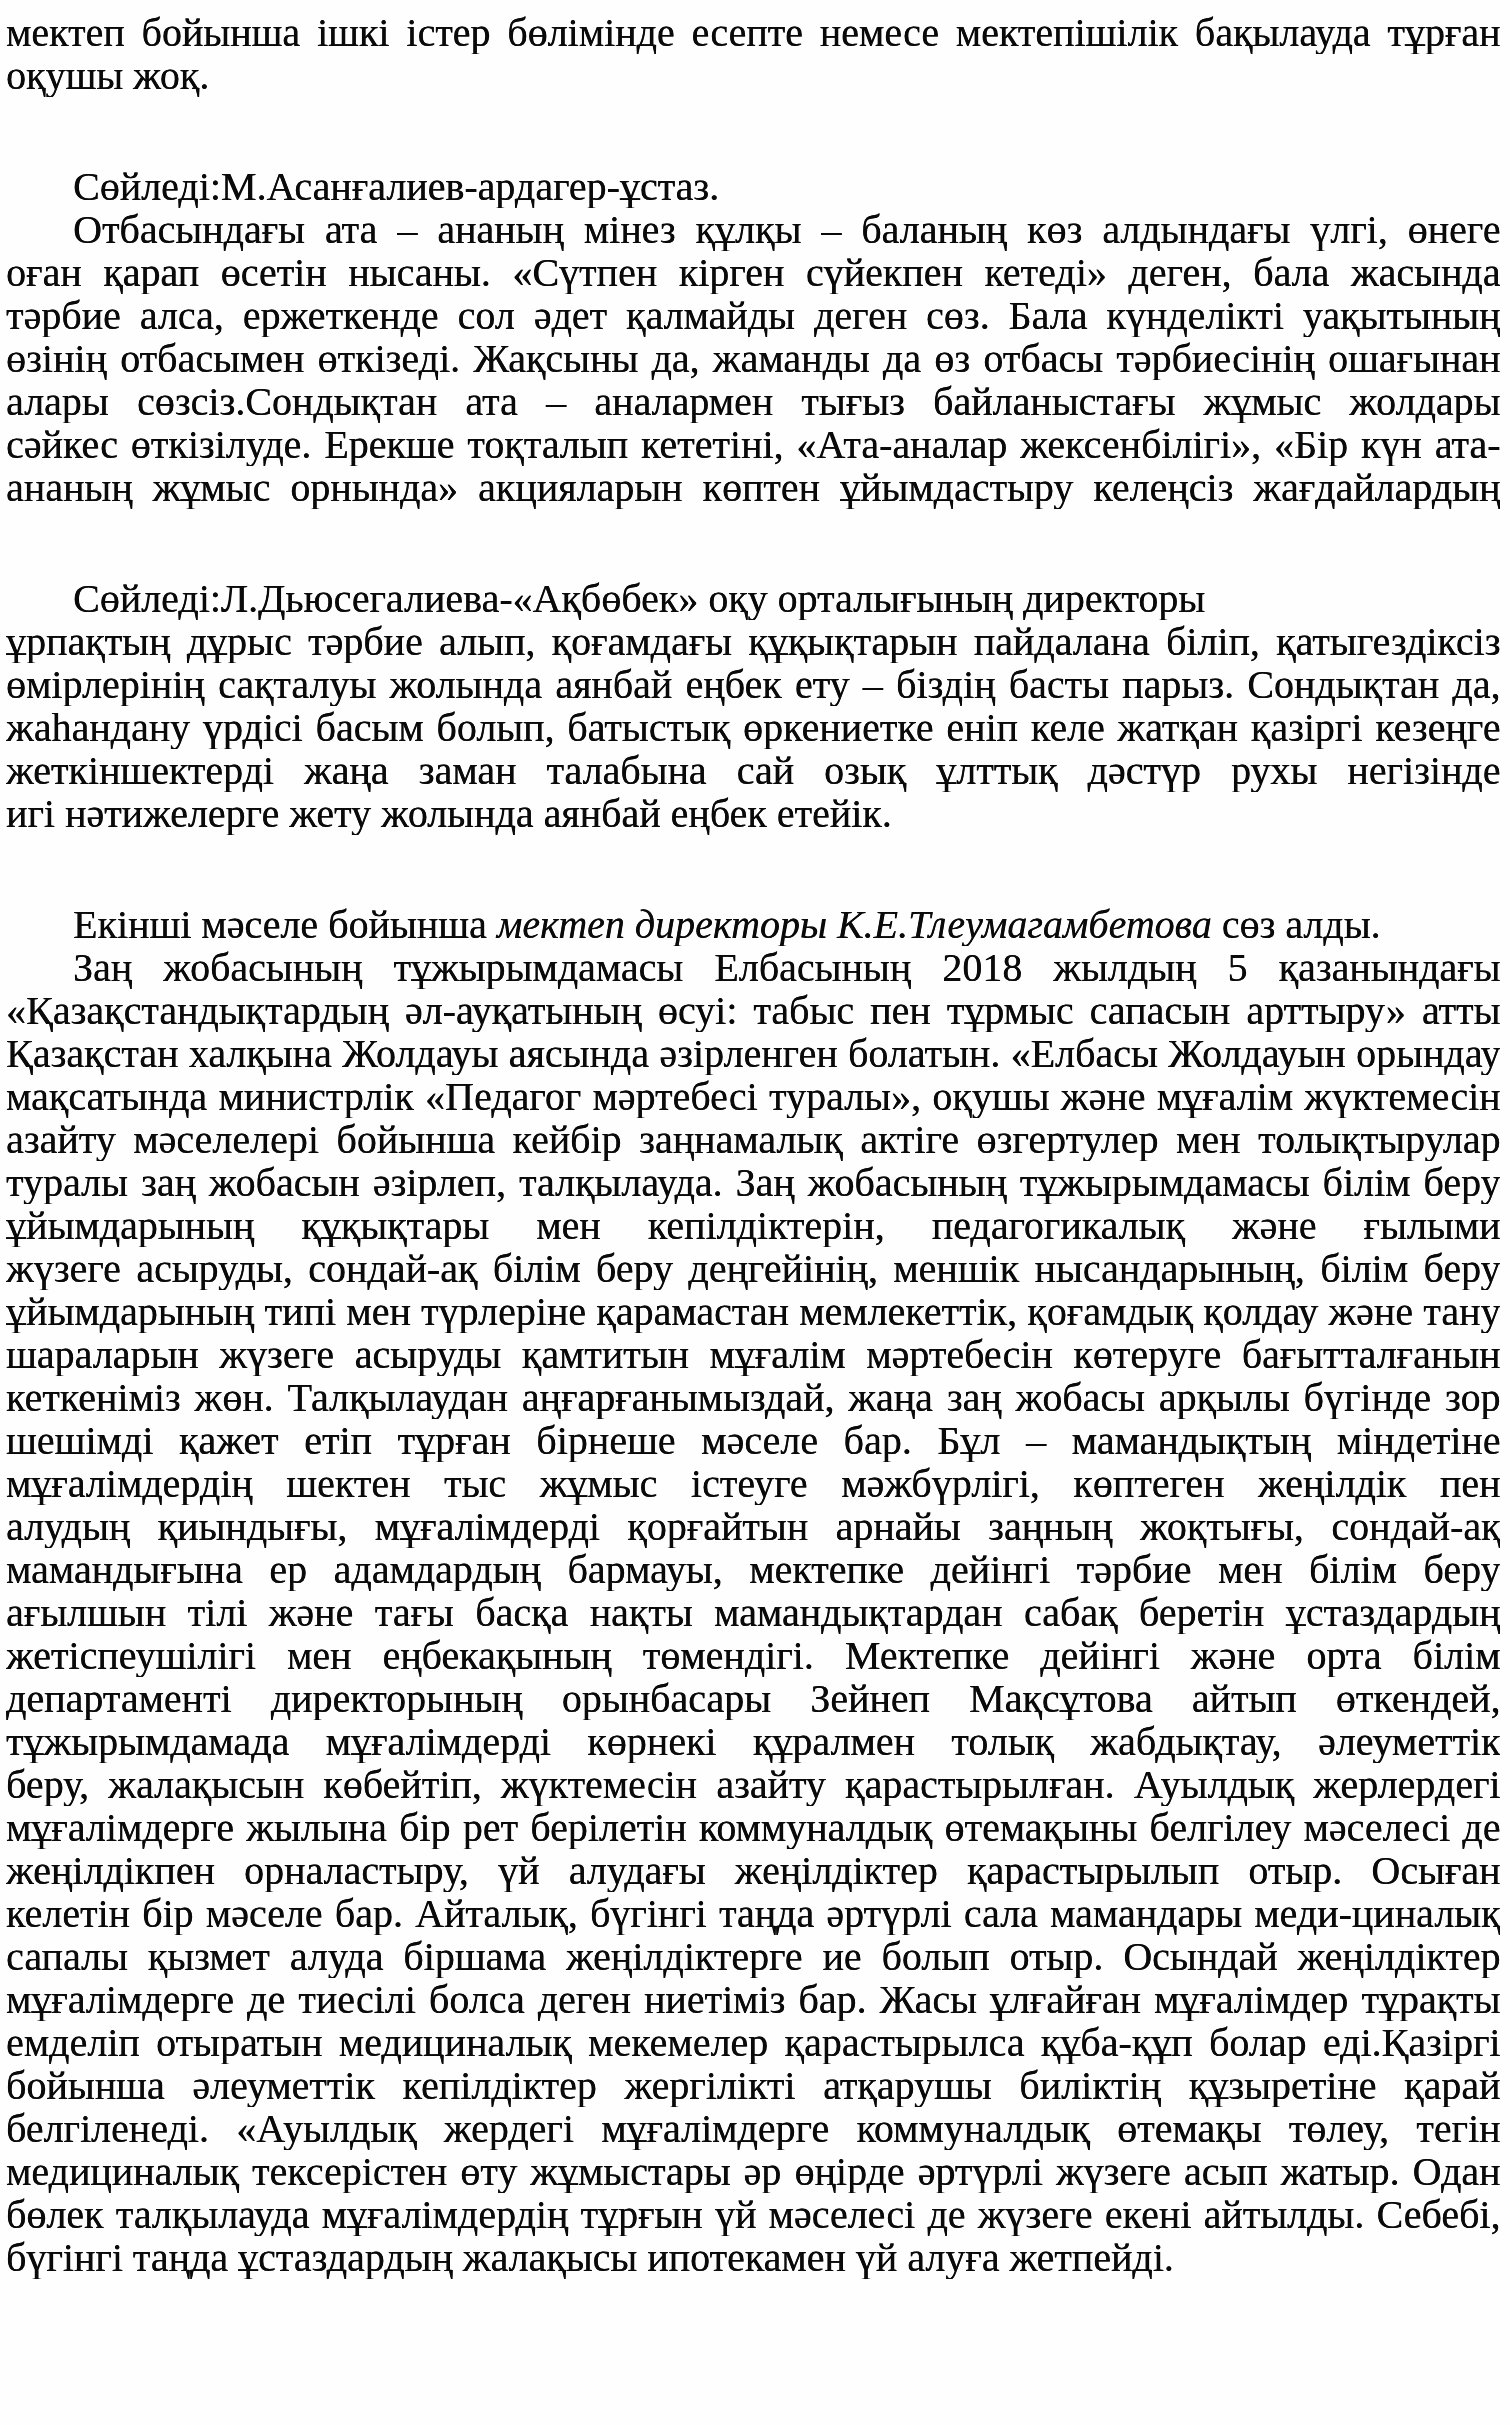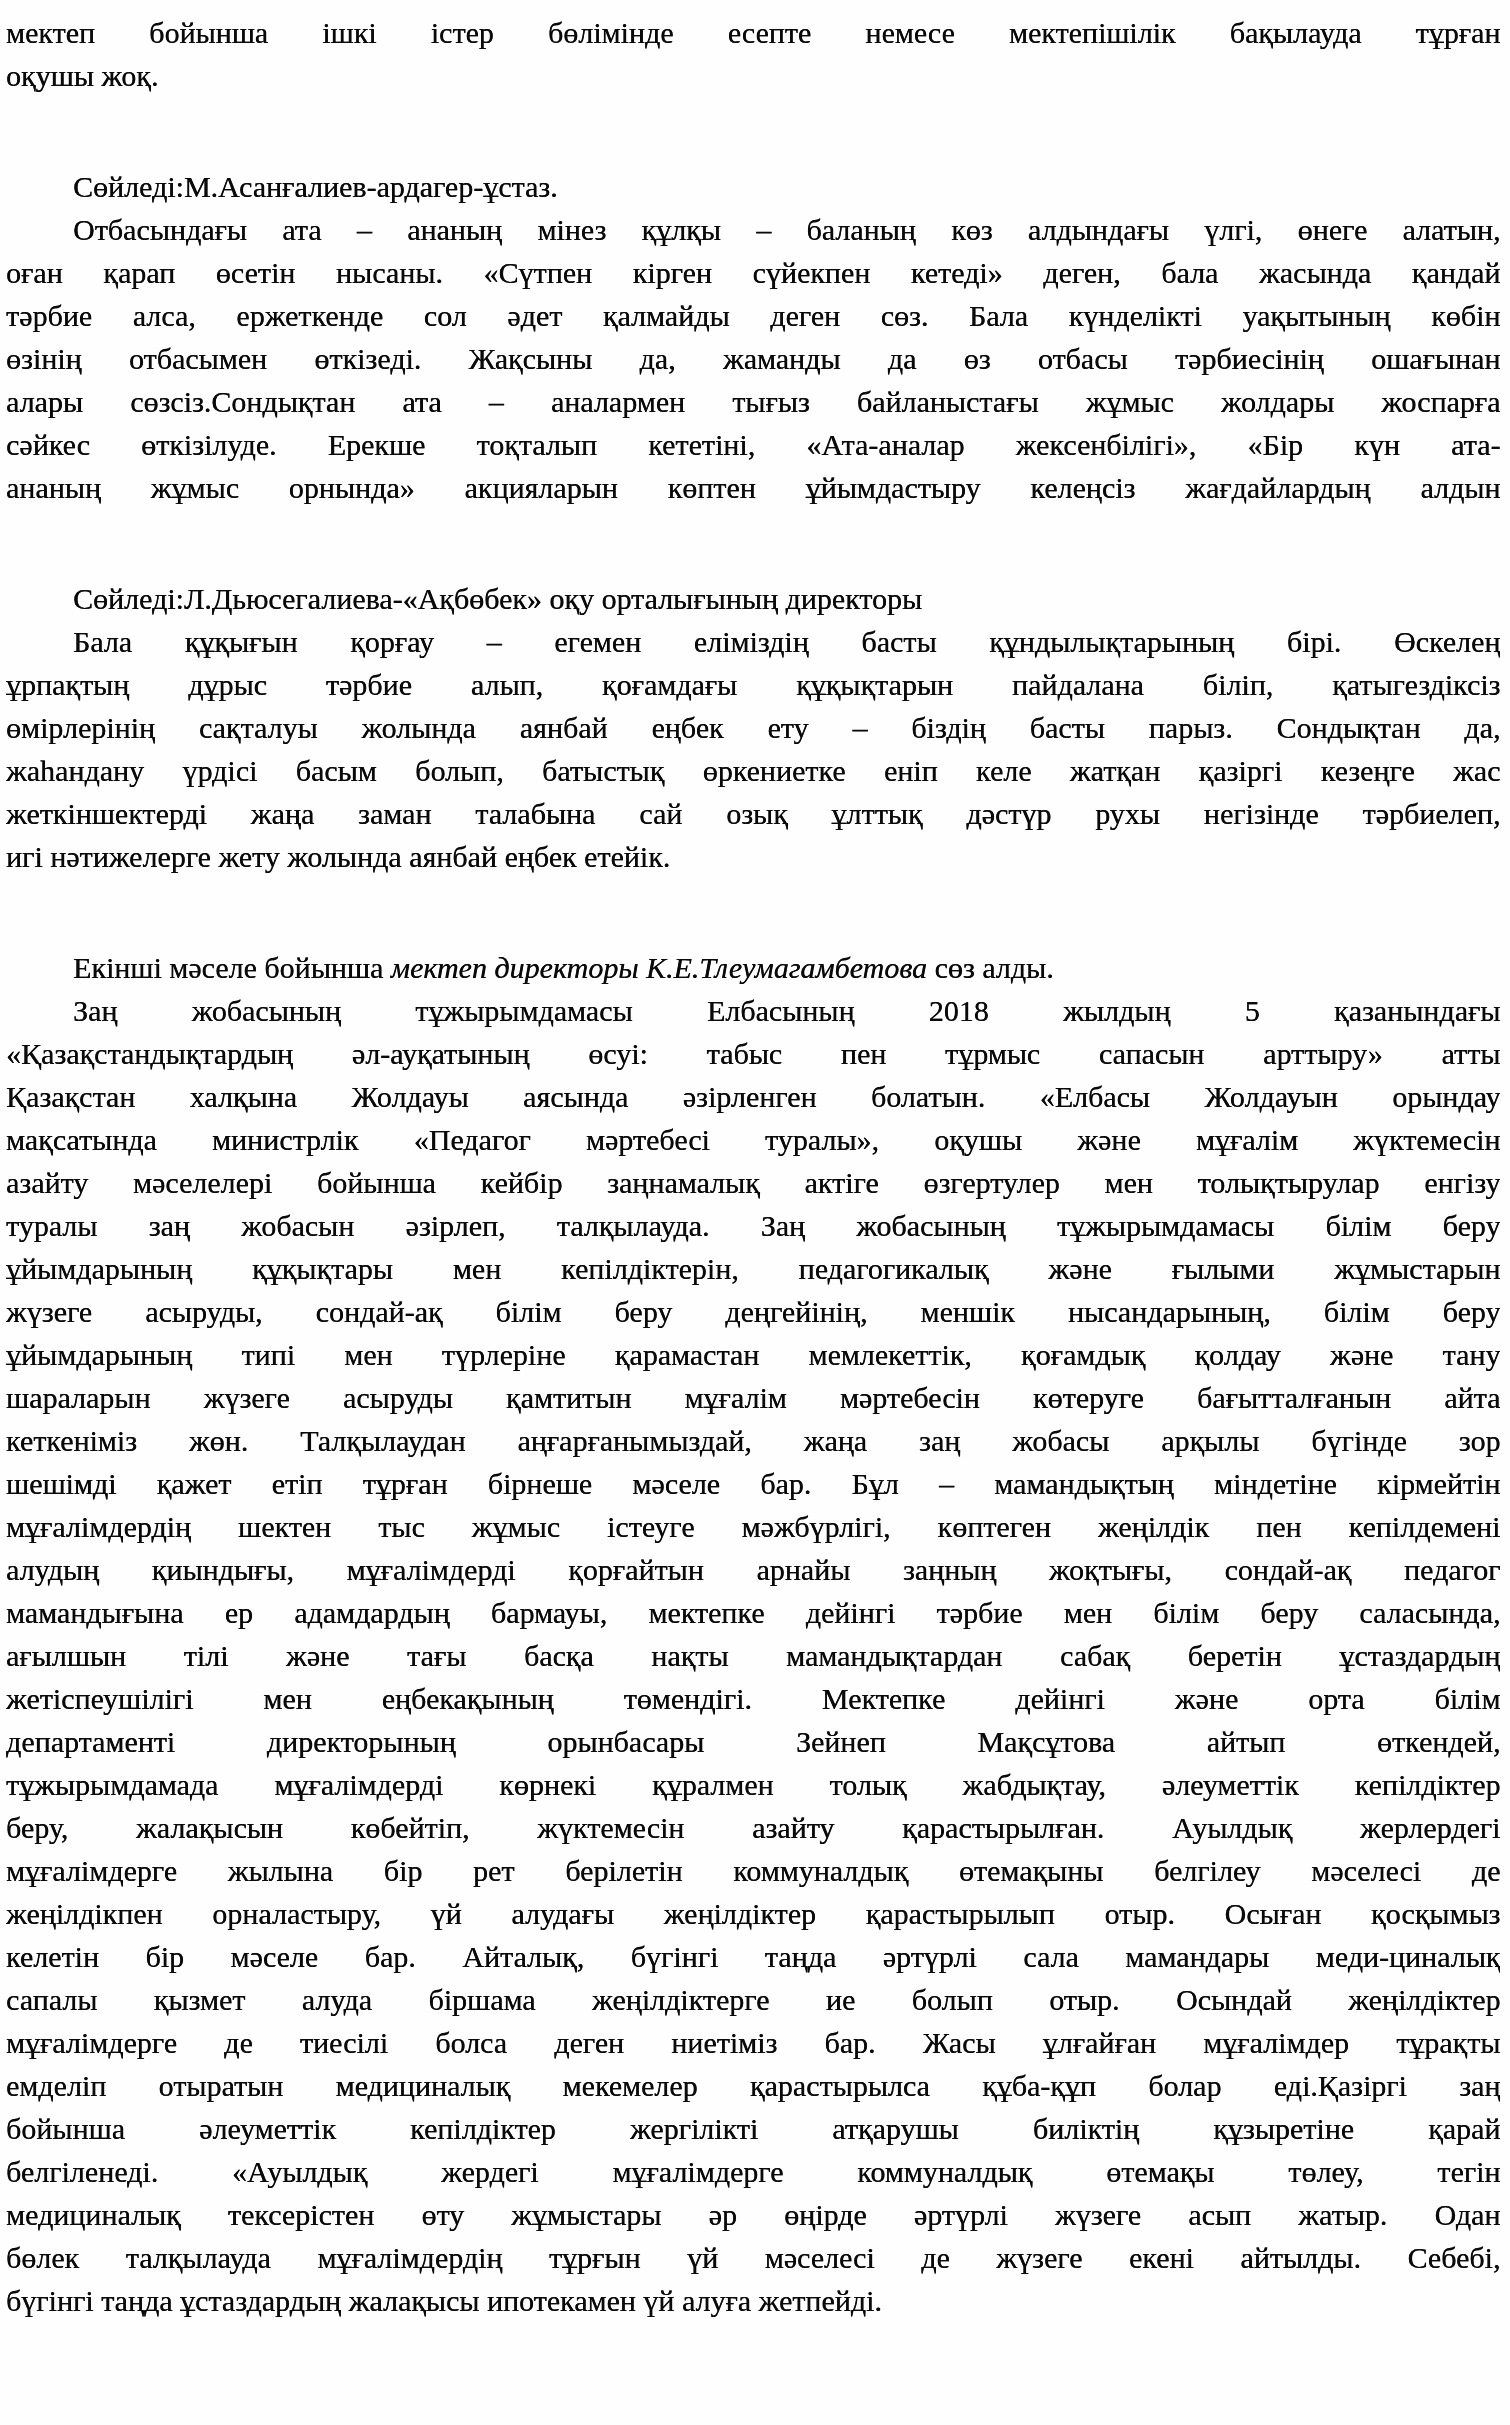--- a/index.html
+++ b/index.html
@@ -11,21 +11,21 @@
     height: 2426px;
     background: #fefefe;
     padding: 10.6px 10.6px 0 6px;
     font-family: "Liberation Serif", "DejaVu Serif", serif;
     color: #0a0a0a;
     overflow: hidden;
   }
   .paragraph { margin: 0; }
   .paragraph.space-before { margin-top: 68px; }
   .line {
-    font-size: 30px;
+    font-size: 40px;
     line-height: 43px;
     height: 43px;
     overflow: hidden;
     text-align: justify;
     text-align-last: justify;
     text-shadow: 0.3px 0 0 currentColor;
     white-space: normal;
   }
   .line.last { text-align-last: left; }
   .line.indent { text-indent: 67px; }
@@ -49,21 +49,20 @@
         <div class="line"><span>тәрбие алса, ержеткенде сол әдет қалмайды деген сөз. Бала күнделікті уақытының көбін</span></div>
         <div class="line"><span>өзінің отбасымен өткізеді. Жақсыны да, жаманды да өз отбасы тәрбиесінің ошағынан</span></div>
         <div class="line"><span>алары сөзсіз.Сондықтан ата – аналармен тығыз байланыстағы жұмыс жолдары жоспарға</span></div>
         <div class="line"><span>сәйкес өткізілуде. Ерекше тоқталып кететіні, «Ата-аналар жексенбілігі», «Бір күн ата-</span></div>
         <div class="line"><span>ананың жұмыс орнында» акцияларын көптен ұйымдастыру келеңсіз жағдайлардың алдын</span></div>
       </div>
       <div class="paragraph space-before">
         <div class="line last indent"><span>Сөйледі:Л.Дьюсегалиева-«Ақбөбек» оқу орталығының директоры</span></div>
       </div>
       <div class="paragraph">
-        <div class="line indent"><span>Бала құқығын қорғау – егемен еліміздің басты құндылықтарының бірі. Өскелең</span></div>
         <div class="line"><span>ұрпақтың дұрыс тәрбие алып, қоғамдағы құқықтарын пайдалана біліп, қатыгездіксіз</span></div>
         <div class="line"><span>өмірлерінің сақталуы жолында аянбай еңбек ету – біздің басты парыз. Сондықтан да,</span></div>
         <div class="line"><span>жаһандану үрдісі басым болып, батыстық өркениетке еніп келе жатқан қазіргі кезеңге жас</span></div>
         <div class="line"><span>жеткіншектерді жаңа заман талабына сай озық ұлттық дәстүр рухы негізінде тәрбиелеп,</span></div>
         <div class="line last"><span>игі нәтижелерге жету жолында аянбай еңбек етейік.</span></div>
       </div>
       <div class="paragraph space-before">
         <div class="line last indent"><span>Екінші мәселе бойынша </span><span class="italic">мектеп директоры К.Е.Тлеумагамбетова</span><span> сөз алды.</span></div>
       </div>
       <div class="paragraph">

